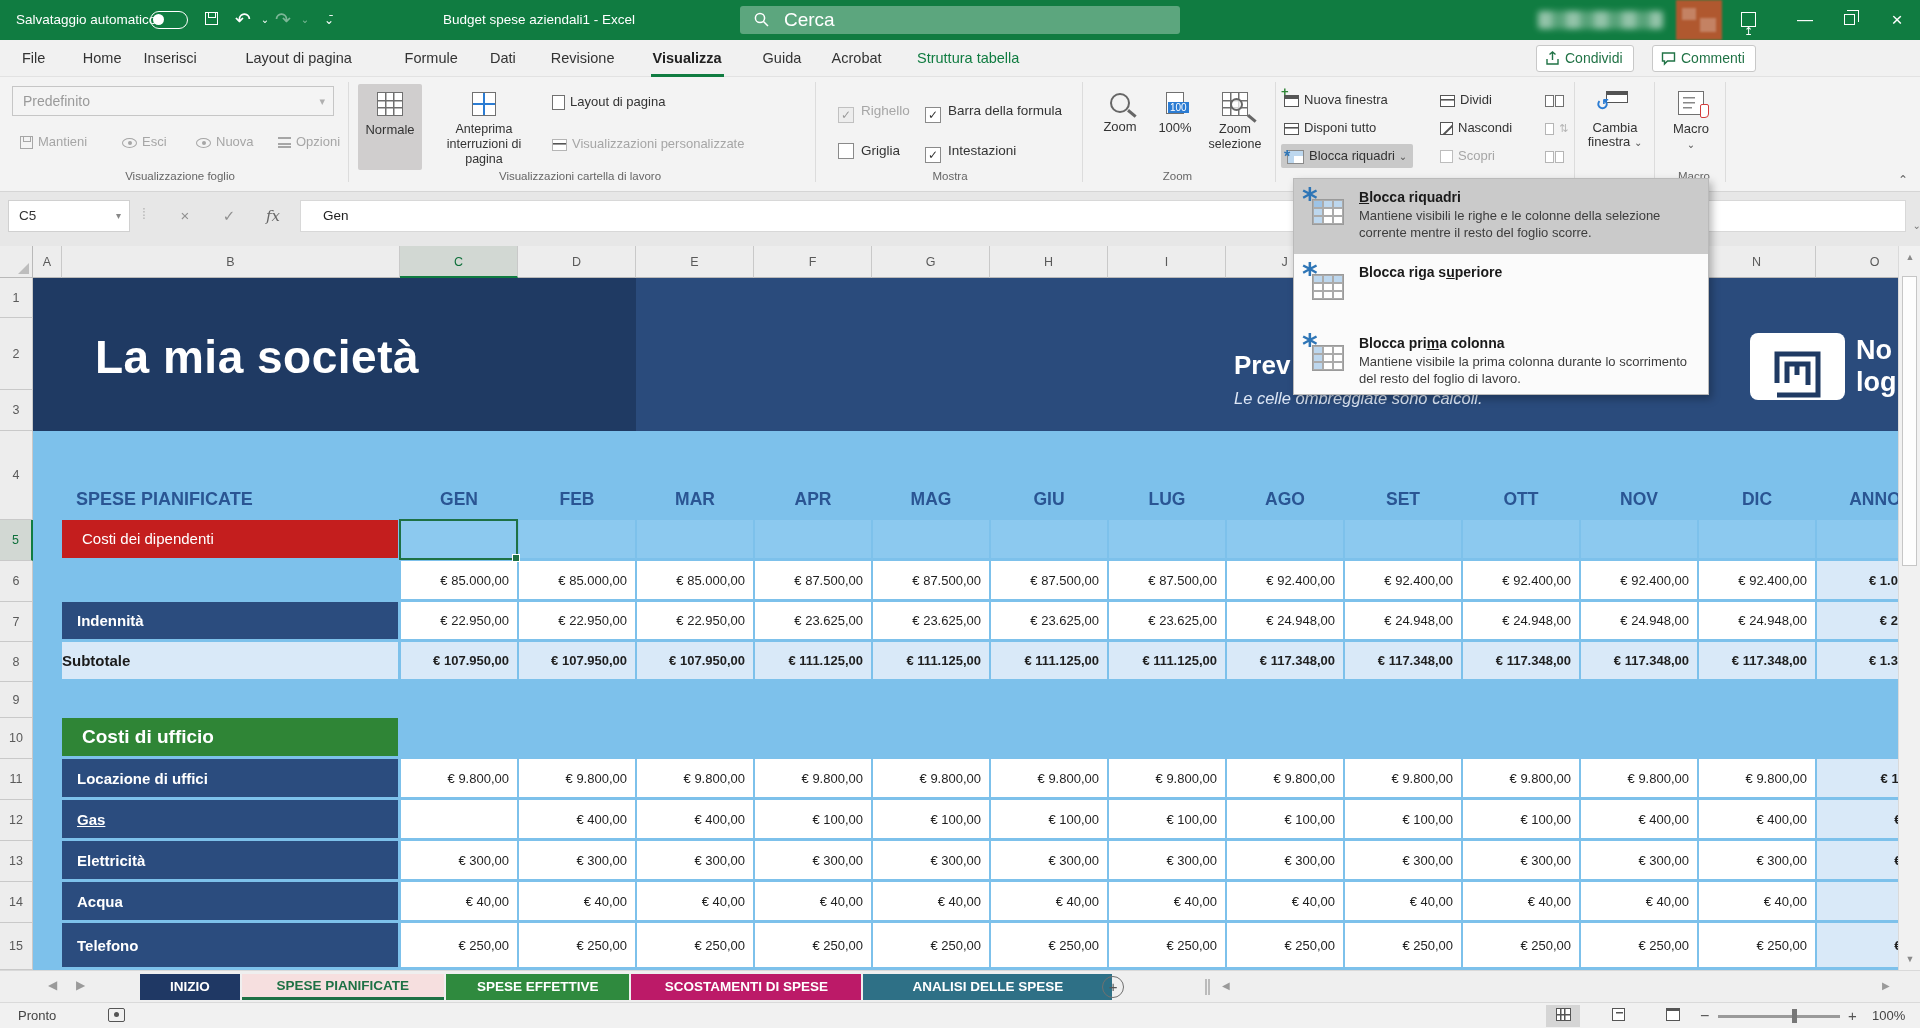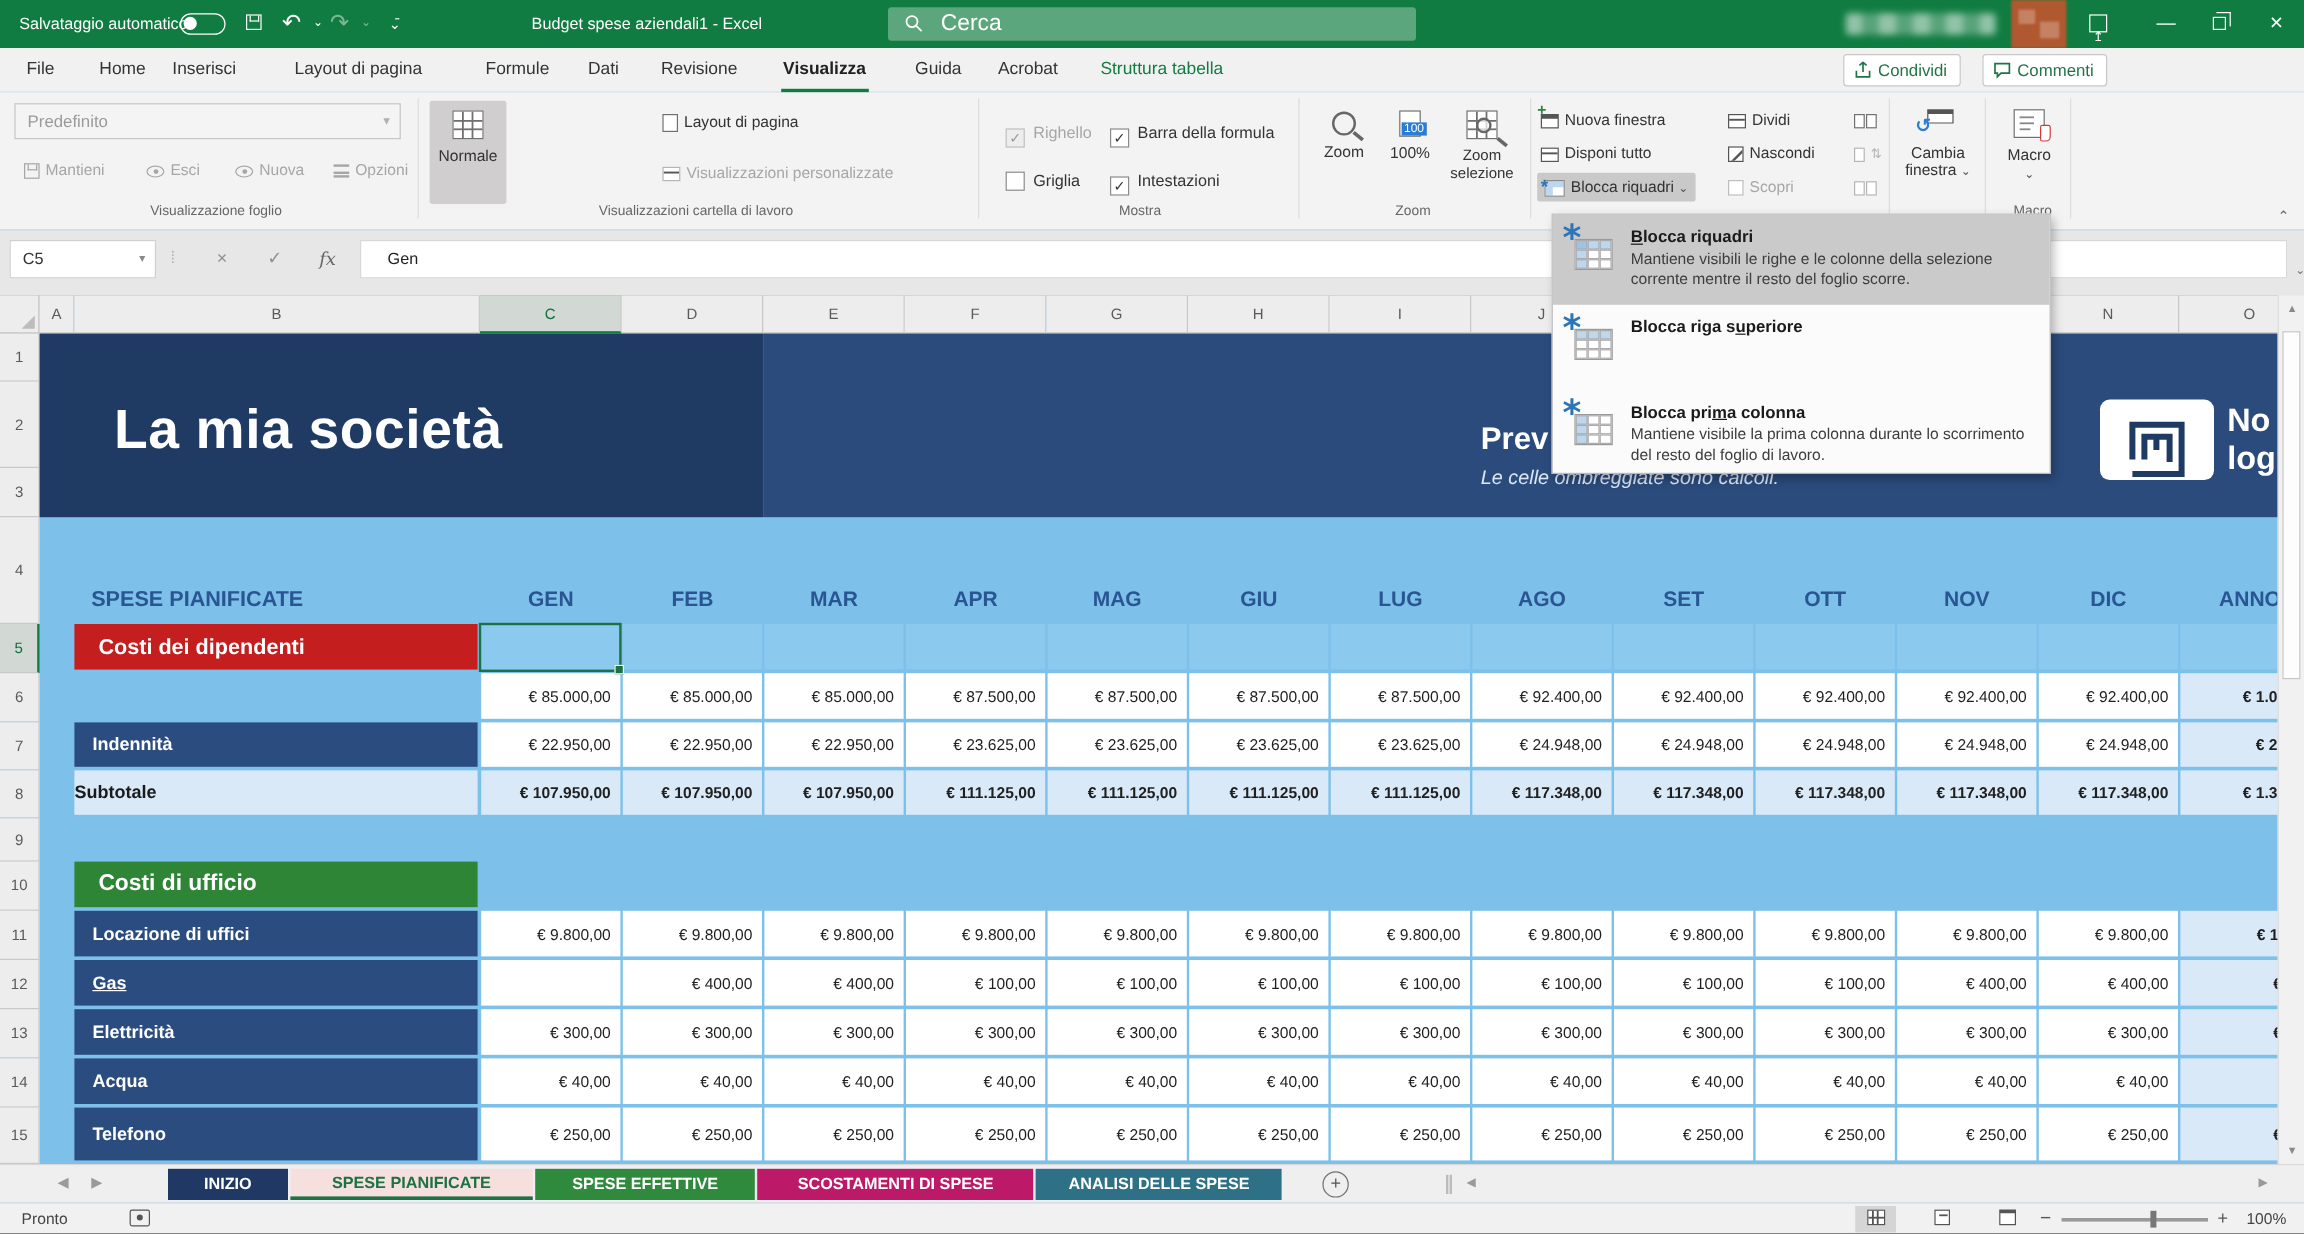--- a/index.html
+++ b/index.html
@@ -120,21 +120,21 @@
   .corner:after { content:""; position:absolute; right:3px; bottom:3px; border-left:11px solid transparent; border-bottom:11px solid #BDBDBD; }
   .cell { position:absolute; white-space:nowrap; overflow:hidden; }
   .band { position:absolute; }
   .big-title { position:absolute; color:#fff; font-size:46px; font-weight:600; letter-spacing:.5px; }
   .prev-t { position:absolute; color:#fff; font-size:26px; font-weight:bold; }
   .prev-s { position:absolute; color:#DCE6F5; font-size:16.5px; font-style:italic; }
   .logo-box { position:absolute; background:#fff; border-radius:8px; }
   .logo-txt { position:absolute; color:#fff; font-size:27px; font-weight:600; line-height:32px; }
   .tbl-hdr { font-weight:bold; color:#2A5593; font-size:18px; }
   .mon-hdr { position:absolute; font-weight:bold; color:#2A5593; font-size:17.5px; text-align:center; }
-  .sec-red { background:#C41E1E; color:#fff; font-weight:bold; font-size:18px; line-height:38px; padding-left:20px; }
+  .sec-red { background:#C41E1E; color:#fff; font-weight:normal; font-size:15px; line-height:38px; padding-left:20px; }
   .sec-green { background:#2F8536; color:#fff; font-weight:bold; font-size:19px; line-height:38px; padding-left:20px; }
   .lblcell { background:#2B4C7E; color:#fff; font-weight:bold; font-size:15px; padding-left:15px; display:flex; align-items:center; }
   .valcell { background:#fff; color:#1F1F1F; font-size:13px; text-align:right; padding-right:8px; display:flex; align-items:center; justify-content:flex-end; }
   .palecell { background:#D9E9F8; font-weight:bold; }
   .palelbl { background:#D9E9F8; color:#1a1a1a; font-weight:bold; font-size:15px; padding-left:0; display:flex; align-items:center; }
   .r5cell { background:#8CC9EF; }
   .selbox { position:absolute; border:2px solid #1E7145; z-index:5; }
   .selbox:after { content:""; position:absolute; right:-4px; bottom:-4px; width:6px; height:6px; background:#1E7145; border:1px solid #fff; }
 
   
@@ -243,20 +243,24 @@
     <div class="rsmall gray" style="left:20px;top:53px;"><span class="sic i-floppy" style="color:#A6A6A6;"></span><span>Mantieni</span></div>
     <div class="rsmall gray" style="left:122px;top:53px;"><span class="sic i-eye" style="color:#A6A6A6;"></span><span>Esci</span></div>
     <div class="rsmall gray" style="left:196px;top:53px;"><span class="sic i-eye" style="color:#A6A6A6;"></span><span>Nuova</span></div>
     <div class="rsmall gray" style="left:278px;top:53px;"><span class="sic i-lines" style="color:#A6A6A6;"></span><span>Opzioni</span></div>
     <div class="glabel" style="left:85px;width:190px;">Visualizzazione foglio</div>
     <div class="gdiv" style="left:348px;"></div>
 
     <div class="rbtn-lg sel" style="left:358px;width:64px;height:86px;">
       <div style="margin-top:8px;"><span class="i-grid"></span></div>
       <div class="lbl">Normale</div>
+    </div>
+    <div class="rbtn-lg" style="left:428px;width:112px;height:86px;">
+      <div style="margin-top:8px;"><span class="i-pagebrk"></span></div>
+      <div class="lbl" style="font-size:12.5px;">Anteprima interruzioni di pagina</div>
     </div>
     <div class="rsmall" style="left:552px;top:13px;"><span class="sic i-page"></span><span>Layout di pagina</span></div>
     <div class="rsmall gray" style="left:552px;top:55px;"><span class="sic i-winsplit" style="border-color:#B5B5B5;"></span><span>Visualizzazioni personalizzate</span></div>
     <div class="glabel" style="left:400px;width:360px;">Visualizzazioni cartella di lavoro</div>
     <div class="gdiv" style="left:815px;"></div>
 
     <div class="cbrow" style="left:838px;top:24px;">
       <span class="cbox dis">✓</span><span class="gray">Righello</span></div>
     <div class="cbrow" style="left:925px;top:24px;">
       <span class="cbox">✓</span><span>Barra della formula</span></div>
@@ -522,21 +526,21 @@
   </div>
 
   <div class="tabbar">
     <div class="navarr" style="left:48px;">◀</div>
     <div class="navarr" style="left:76px;">▶</div>
     <div id="sheettabs">
         <div class="stab" style="left: 140px; width: 99.8px; background: rgb(31, 56, 100);">INIZIO</div>
         <div class="stab active" style="left: 241.8px; width: 202.1px; background: rgb(196, 30, 30);">SPESE PIANIFICATE</div>
         <div class="stab" style="left: 445.9px; width: 183.5px; background: rgb(47, 138, 62);">SPESE EFFETTIVE</div>
         <div class="stab" style="left: 631.4px; width: 230px; background: rgb(188, 26, 104);">SCOSTAMENTI DI SPESE</div>
-        <div class="stab" style="left: 863.4px; width: 205px; background: rgb(46, 112, 134);">ANALISI DELLE SPESE</div>
+        <div class="stab" style="left: 863.4px; width: 249px; background: rgb(46, 112, 134);">ANALISI DELLE SPESE</div>
         <div class="addsheet" style="left: 1102.1px;">+</div>
       </div>
     <div class="splitter" style="left:1205px;"></div>
     <div class="navarr" style="left:1222px;top:9px;font-size:10px;">◀</div>
 
     <div class="navarr" style="left:1882px;top:9px;font-size:10px;">▶</div>
   </div>
 
   <div class="statusbar">
     <div class="abs" style="left:18px;top:5px;">Pronto</div>

